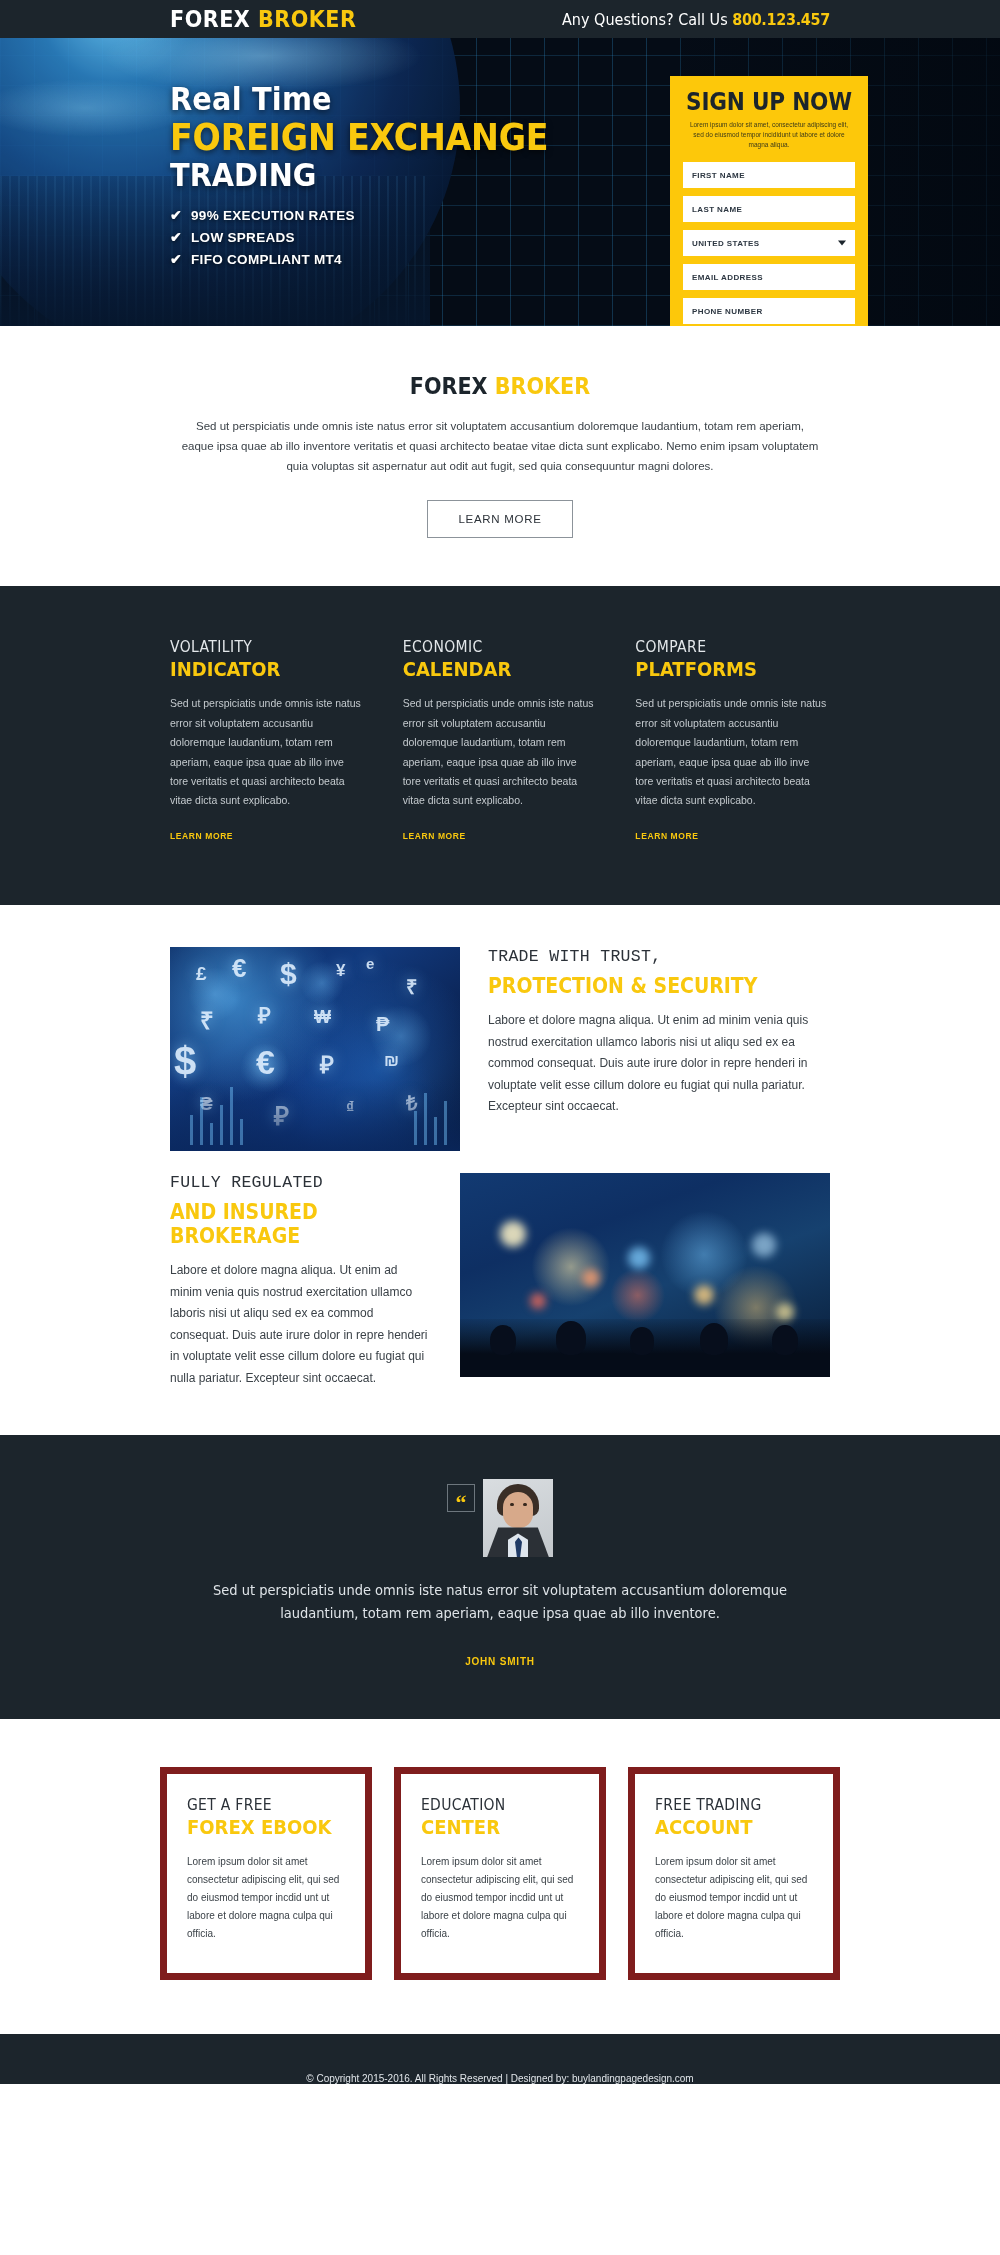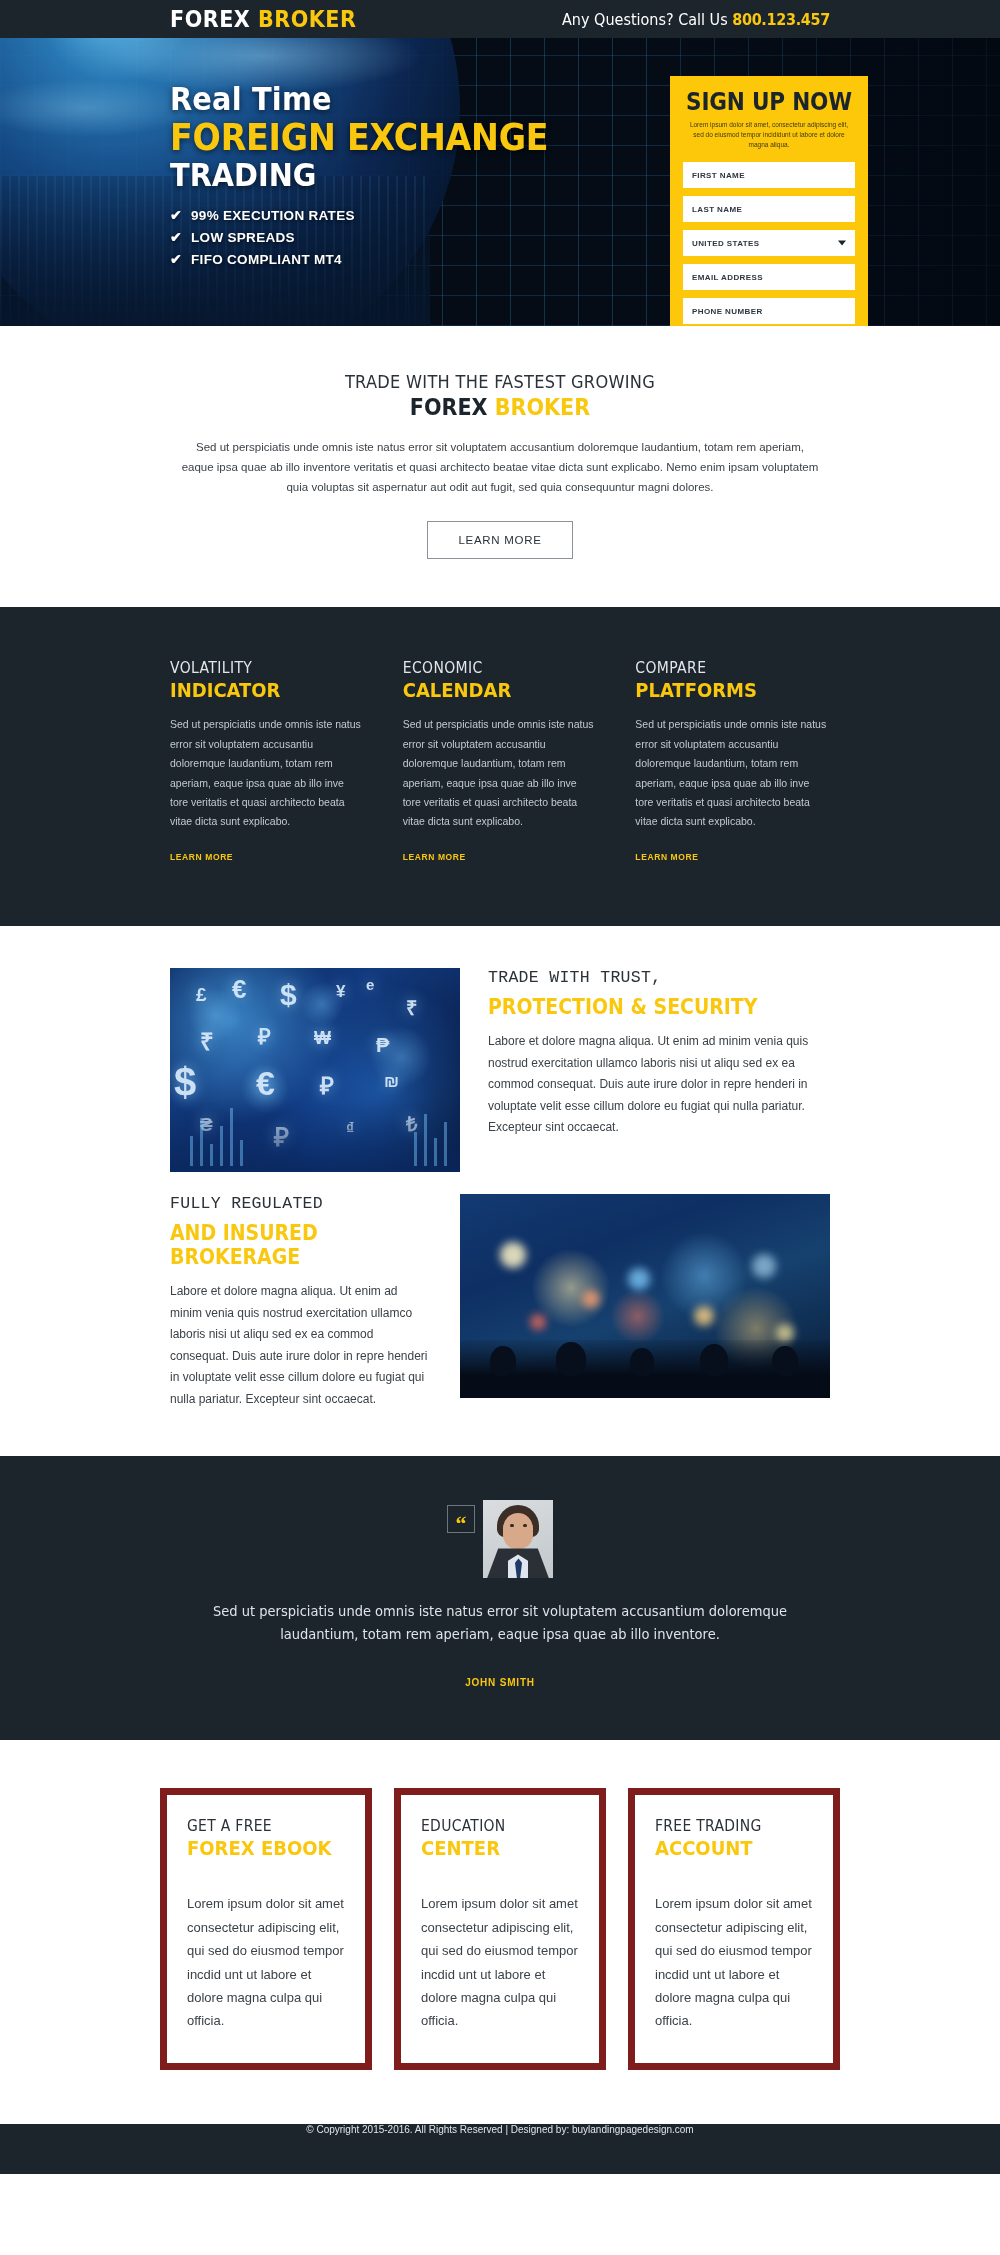--- a/index.html
+++ b/index.html
@@ -257,25 +257,25 @@
     width:212px;border:7px solid #7f1d1d;padding:22px 20px 30px 20px;background:#fff;
   }
   .card .c1{
     font-size:15.5px;color:#2b3138;letter-spacing:.3px;
     font-family:"DejaVu Sans Condensed","Liberation Sans",sans-serif;
   }
   .card .c2{
     font-size:20px;font-weight:bold;color:#f9c80e;margin-top:1px;
     font-family:"DejaVu Sans Condensed","Liberation Sans",sans-serif;
   }
-  .card .cb{font-size:13px;color:#3b4248;line-height:1.8;margin-top:32px;}
+  .card .cb{font-size:10px;color:#3b4248;line-height:1.8;margin-top:14px;}
 
   
   .footer{
-    background:#1c252c;height:50px;display:flex;align-items:flex-start;justify-content:center;
+    background:#1c252c;height:50px;display:flex;align-items:flex-end;justify-content:center;
     color:#e0e5e9;font-size:10px;
   }
 </style>
 </head>
 <body>
 
 <div class="topbar">
   <div class="logo">
     <span class="w">FOREX</span>
     <span class="y">BROKER</span>
@@ -334,21 +334,20 @@
       </div>
       <div class="field">
         <span>PHONE NUMBER</span>
       </div>
 
     </div>
   </div>
 </div>
 
 <div class="intro">
-  <div class="sub">TRADE WITH THE FASTEST GROWING</div>
   <div class="big">
     <span class="d">FOREX</span>
     <span class="y">BROKER</span>
   </div>
   <div class="body">Sed ut perspiciatis unde omnis iste natus error sit voluptatem accusantium doloremque laudantium, totam rem aperiam, eaque ipsa quae ab illo inventore veritatis et quasi architecto beatae vitae dicta sunt explicabo. Nemo enim ipsam voluptatem quia voluptas sit aspernatur aut odit aut fugit, sed quia consequuntur magni dolores.</div>
   <div><span class="btn-outline">LEARN MORE</span></div>
 </div>
 
 <div class="dark-sec">
   <div class="cols">

